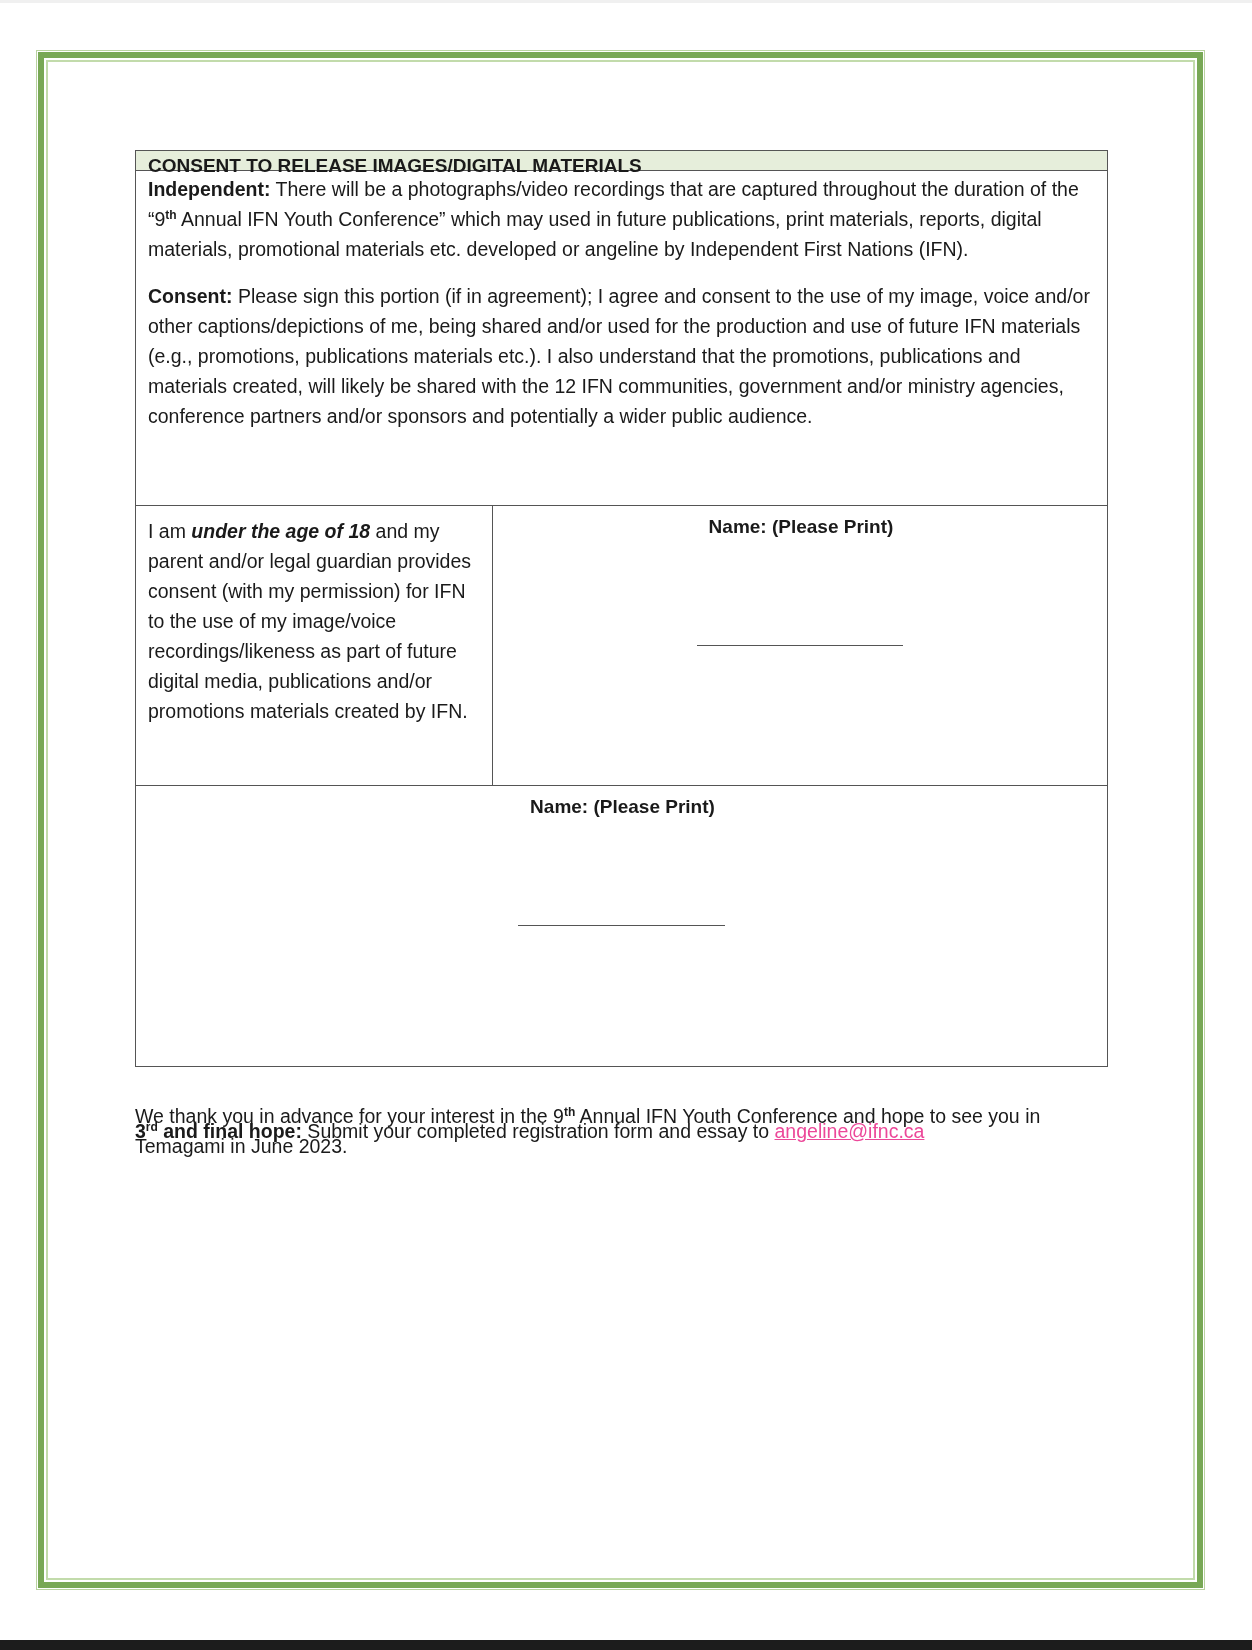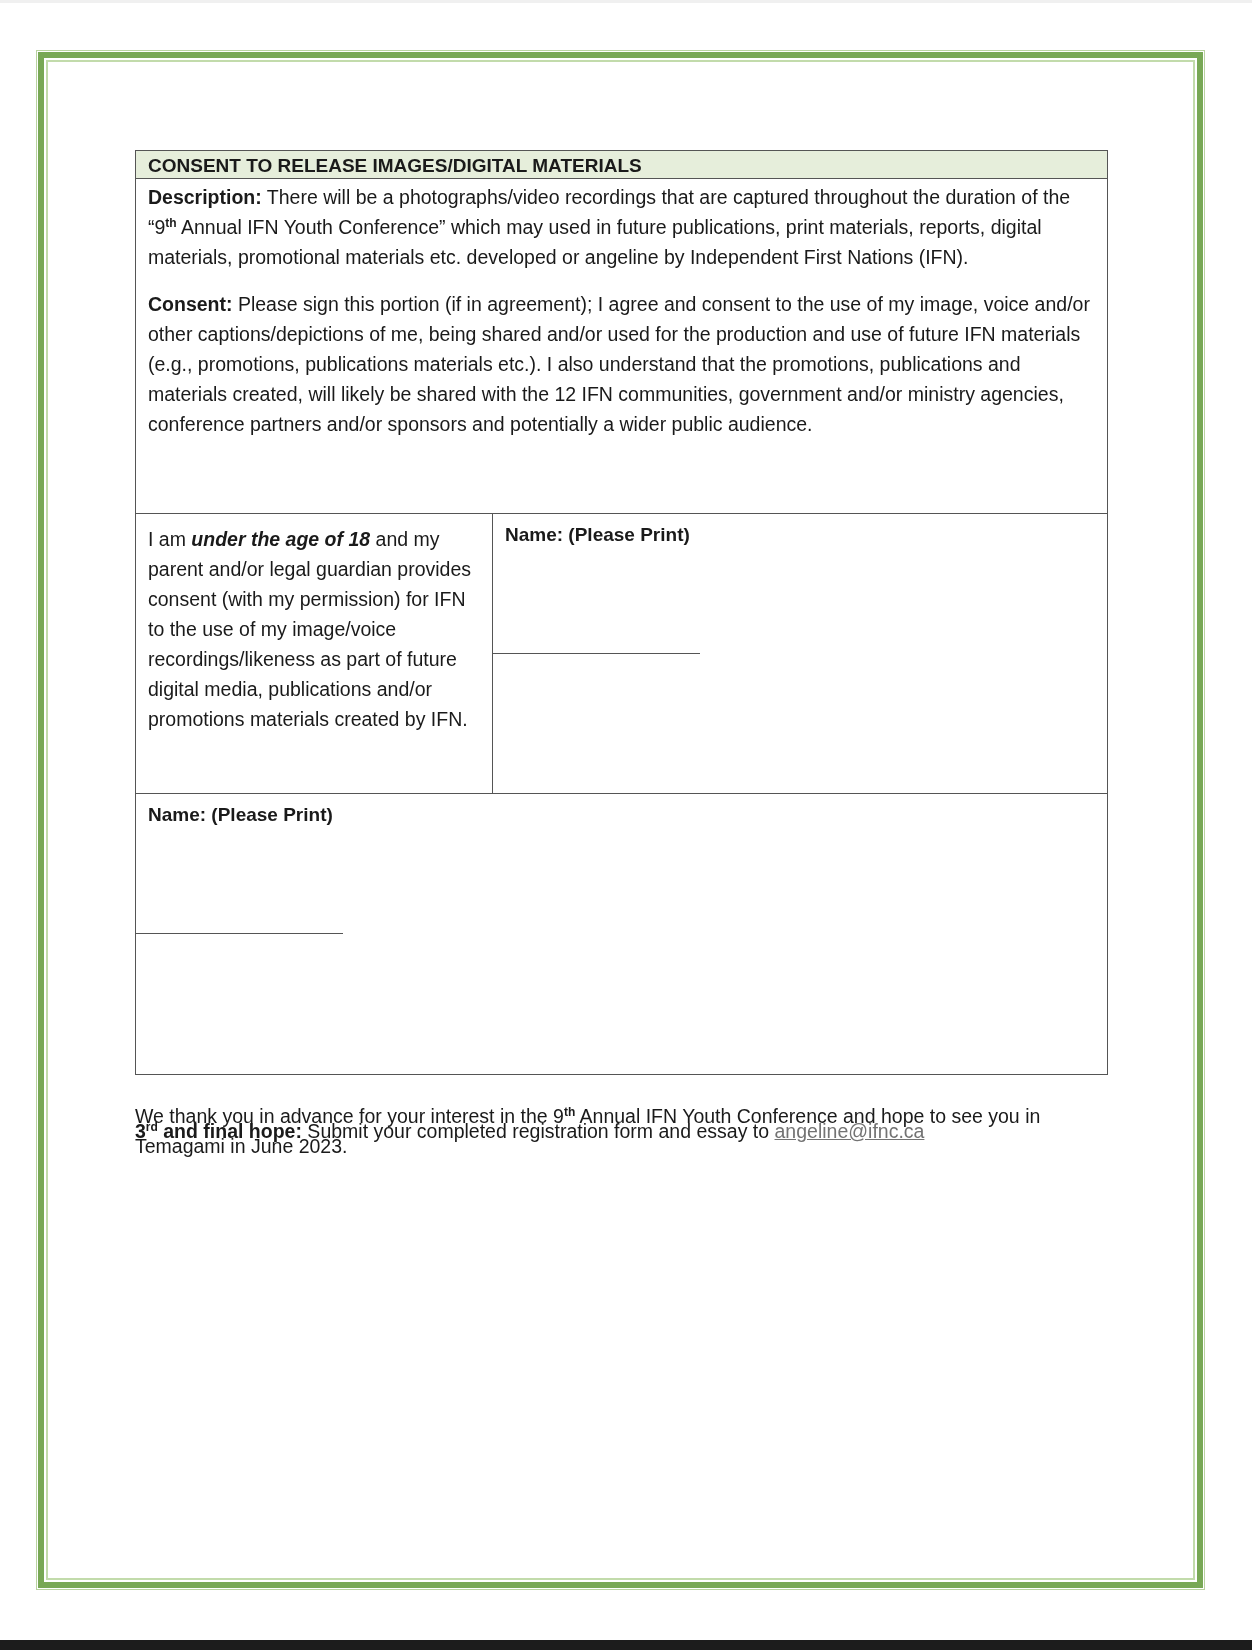--- a/index.html
+++ b/index.html
@@ -25,59 +25,59 @@
     border:2px solid #c2dbab;
     box-sizing:border-box;
   }
   .tbl {
     position:absolute; left:135px; top:150px; width:973px;
     border:1.5px solid #555;
     box-sizing:border-box;
     font-size:19.5px; line-height:30px;
   }
   .hdr {
-    height:28px; background:#e6eedb; border-bottom:1.5px solid #555;
+    height:20px; background:#e6eedb; border-bottom:1.5px solid #555;
     font-weight:bold; padding-left:12px; line-height:29px; font-size:19px;
     box-sizing:border-box;
   }
   .desc { padding:3px 14px 0 12px; height:335px; box-sizing:border-box; border-bottom:1.5px solid #555; }
   .desc p { margin:0 0 17px 0; }
   .b { font-weight:bold; }
   .bi { font-weight:bold; font-style:italic; }
   sup { font-size:12px; line-height:0; vertical-align:7px;font-weight:bold; }
   .row { display:flex; height:280px; box-sizing:border-box; }
   .row.r1 { border-bottom:1.5px solid #555; }
   .row.r2 { height:280px; }
   .leftcell { width:357px; border-right:1.5px solid #555; box-sizing:border-box; padding:10px 8px 0 12px; }
   .leftcell.center { display:flex; align-items:center; padding-top:0; }
-  .rightcol { flex:1; display:flex; flex-direction:row; }
+  .rightcol { flex:1; display:flex; flex-direction:column;align-items:center; }
   .sub { height:140px; box-sizing:border-box; padding:6px 10px 0 12px; font-weight:bold; font-size:19px; }
   .sub.top { border-bottom:1.5px solid #555; }
   .sub.bot { flex:1; padding-top:10px; }
   .footer { position:absolute; left:135px; width:960px; font-size:19.5px; line-height:30px; }
   .f1 { top:1116px; }
   .f2 { top:1101px; }
-  a.email { color:#737373; text-decoration:underline; }
+  a.email { color:#ec4899; text-decoration:underline; }
   .darkbar { position:absolute; left:0; top:1640px; width:1252px; height:10px; background:#1c1c1c; }
 </style>
 </head>
 <body>
 
 <div class="topstrip"></div>
 
 <div class="frame">
   <div class="frame-thick"></div>
   <div class="frame-inner"></div>
 </div>
 
 <div class="tbl">
   <div class="hdr">CONSENT TO RELEASE IMAGES/DIGITAL MATERIALS</div>
 
   <div class="desc">
-    <p><span class="b">Description:</span><span> There will be a photographs/video recordings that are captured throughout the duration of the “9</span><sup>th</sup><span> Annual IFN Youth Conference” which may used in future publications, print materials, reports, digital materials, promotional materials etc. developed or angeline by Independent First Nations (IFN).</span></p>
+    <p><span class="b">Independent:</span><span> There will be a photographs/video recordings that are captured throughout the duration of the “9</span><sup>th</sup><span> Annual IFN Youth Conference” which may used in future publications, print materials, reports, digital materials, promotional materials etc. developed or angeline by Independent First Nations (IFN).</span></p>
     <p><span class="b">Consent:</span><span> Please sign this portion (if in agreement); I agree and consent to the use of my image, voice and/or other captions/depictions of me, being shared and/or used for the production and use of future IFN materials (e.g., promotions, publications materials etc.). I also understand that the promotions, publications and materials created, will likely be shared with the 12 IFN communities, government and/or ministry agencies, conference partners and/or sponsors and potentially a wider public audience.</span></p>
   </div>
 
   <div class="row r1">
     <div class="leftcell">
       <div><span>I am </span><span class="bi">under the age of 18</span><span> and my parent and/or legal guardian provides consent (with my permission) for IFN to the use of my image/voice recordings/likeness as part of future digital media, publications and/or promotions materials created by IFN.</span></div>
     </div>
     <div class="rightcol">
       <div class="sub top">
         <span>Name: (Please Print)</span>

